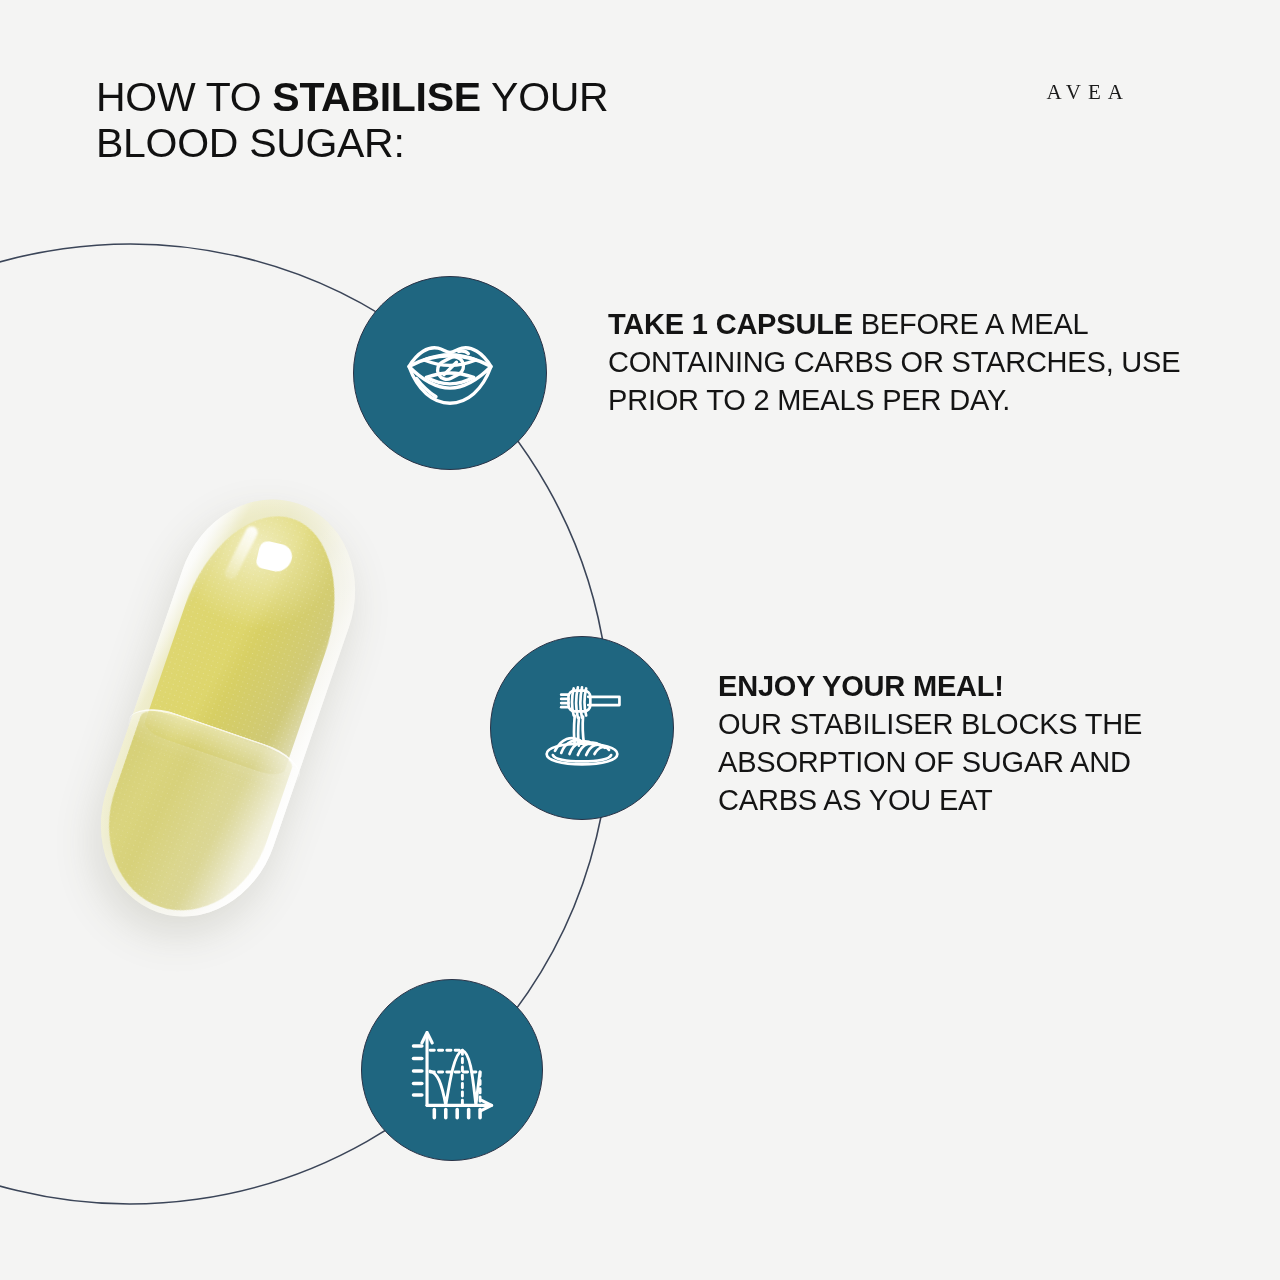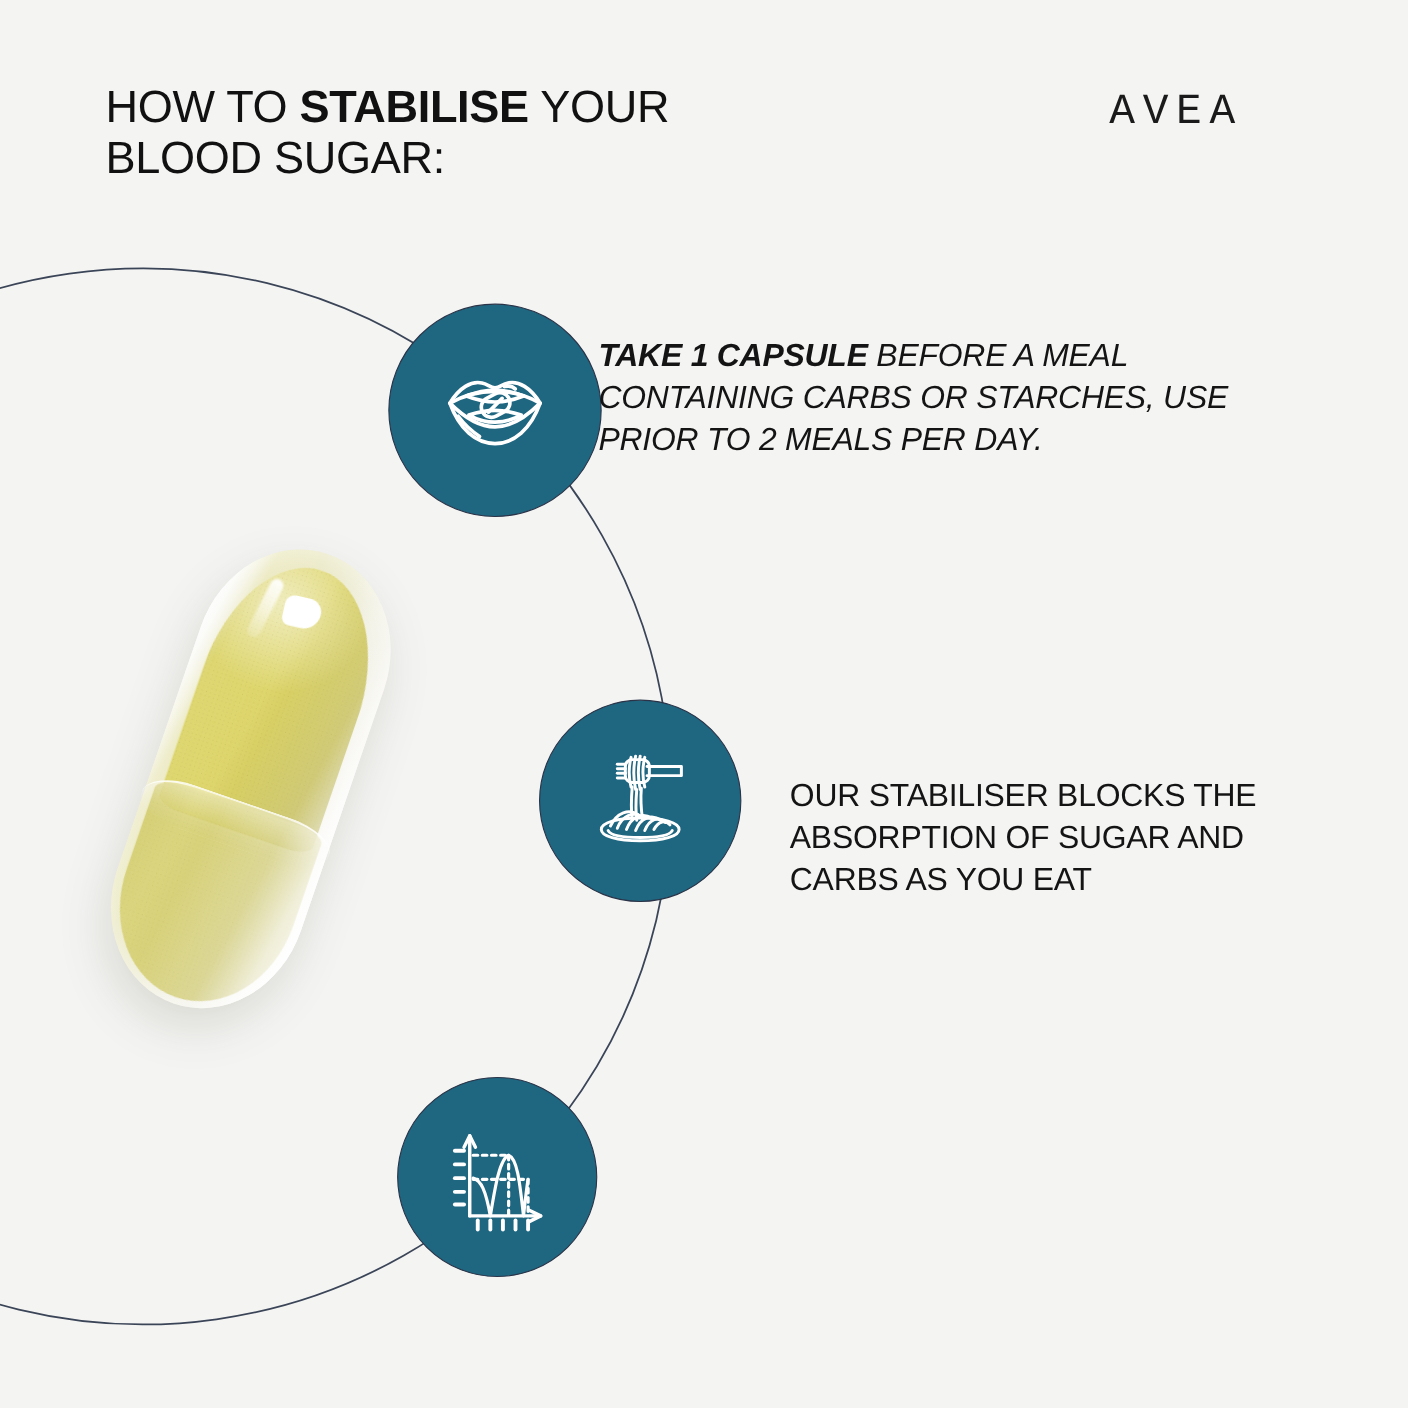--- a/index.html
+++ b/index.html
@@ -47,22 +47,22 @@
     text-transform: uppercase;
   }
   .header-title .hl {
     font-weight: 700;
   }
 
   .brand-logo {
     position: absolute;
     right: 90px;
     top: 68px;
-    font-family: Liberation Mono, monospace;
-    font-size: 39px;
+    font-family: Liberation Serif, serif;
+    font-size: 21px;
     letter-spacing: 7px;
     color: #1a1a1a;
     font-weight: 400;
     text-align: center;
   }
 
   
   .capsule-wrap {
     position: absolute;
     left: 78px;
@@ -283,21 +283,21 @@
 
         <rect x="38" y="37" width="25" height="17" rx="8.5" transform="rotate(-28 50.5 45.5)"></rect>
         <path d="M44.5 51.5 L56 40"></path>
 
         <path d="M19 55 C25 63 31 68 37 72"></path>
         <path d="M58 30 C62 29 65 30 67 32"></path>
       </g>
     </svg>
   </div>
 
-  <div class="step-text" style="left:544px; top:293px; width:580px;font-style:italic;">
+  <div class="step-text" style="left:608px; top:293px; width:580px;">
     <span class="lead">TAKE 1 CAPSULE</span><span> BEFORE A MEAL CONTAINING CARBS OR STARCHES, USE PRIOR TO 2 MEALS PER DAY.</span>
   </div>
 
   <div class="step-circle" style="left:490px; top:624px; width:184px; height:184px;">
     <svg width="104" height="104" viewBox="0 0 100 100">
       <g fill="none" stroke="#ffffff" stroke-width="2.6" stroke-linecap="round" stroke-linejoin="round">
 
         <path d="M56 20 L86 20 L86 28 L56 28"></path>
 
         <rect x="37" y="14" width="21" height="20" rx="6"></rect>
@@ -323,21 +323,21 @@
         <path d="M30 74 C34 63 44 59 52 64"></path>
         <path d="M38 75 C42 64 52 60 60 65"></path>
         <path d="M46 76 C50 65 60 61 68 67"></path>
         <path d="M54 76 C58 66 66 63 72 69"></path>
         <path d="M62 75 C66 68 72 66 76 71"></path>
       </g>
     </svg>
   </div>
 
   <div class="step-text" style="left:718px; top:655px; width:478px;">
-    <br>
+    <span class="lead">ENJOY YOUR MEAL!</span><br>
     <span>OUR STABILISER BLOCKS THE ABSORPTION OF SUGAR AND CARBS AS YOU EAT</span>
   </div>
 
   <div class="step-circle" style="left:361px; top:967px; width:182px; height:182px;">
     <svg width="104" height="104" viewBox="0 0 100 100">
       <g fill="none" stroke="#ffffff" stroke-linecap="round" stroke-linejoin="round">
 
         <path d="M26 84 L26 14" stroke-width="3"></path>
         <path d="M26 14 L21 24 M26 14 L31 24" stroke-width="3"></path>
 

